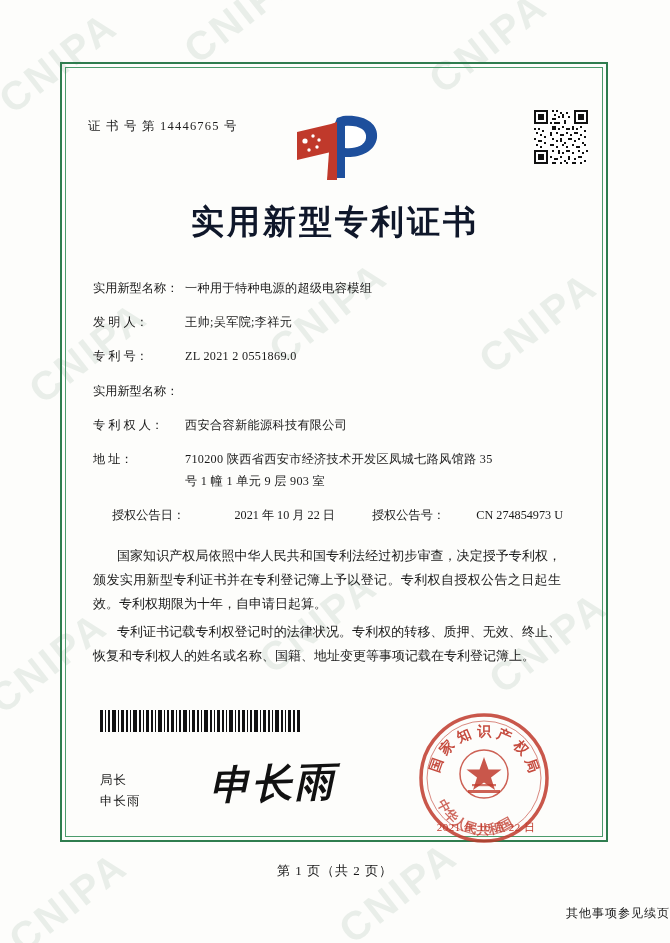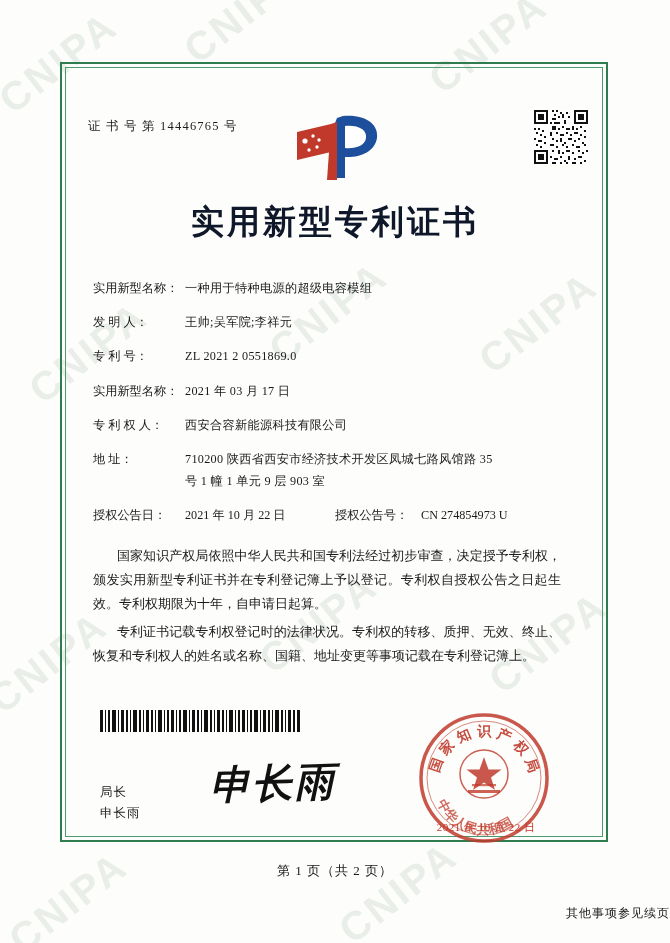--- a/index.html
+++ b/index.html
@@ -118,24 +118,26 @@
     flex: 0 0 92px;
     white-space: nowrap;
     letter-spacing: 0px;
   }
   .fval {
     flex: 1 1 auto;
     letter-spacing: 0.3px;
   }
   .frow.two-col {
     justify-content: flex-start;
+    text-align: right;
   }
   .col-b-label {
     flex: 0 0 86px;
     white-space: nowrap;
+    margin-left: 24px;
   }
   .col-b-val { flex: 1 1 auto; }
 
   .addr-line2 {
     margin-top: 4px;
   }
 
   
   .paras {
     position: absolute;
@@ -159,21 +161,20 @@
   }
 
   
   .sig-label {
     position: absolute;
     left: 100px; top: 770px;
     font-size: 12.5px;
     line-height: 1.7;
     color: #1a1a1a;
     letter-spacing: 1px;
-    margin-top: 12px;
   }
   .sig-script {
     position: absolute;
     left: 210px; top: 756px;
     font-size: 40px;
     font-family: "DejaVu Serif", serif;
     font-style: italic;
     font-weight: bold;
     color: #111;
     letter-spacing: 2px;
@@ -361,21 +362,20 @@
       <div class="fval">王帅;吴军院;李祥元</div>
     </div>
 
     <div class="frow">
       <div class="flabel">专 利 号：</div>
       <div class="fval">ZL 2021 2 0551869.0</div>
     </div>
 
     <div class="frow">
       <div class="flabel">实用新型名称：</div>
-      <div class="fval">2021 年 03 月 17 日</div>
     </div>
 
     <div class="frow">
       <div class="flabel">专 利 权 人：</div>
       <div class="fval">西安合容新能源科技有限公司</div>
     </div>
 
     <div class="frow">
       <div class="flabel">地 址：</div>
       <div class="fval">

